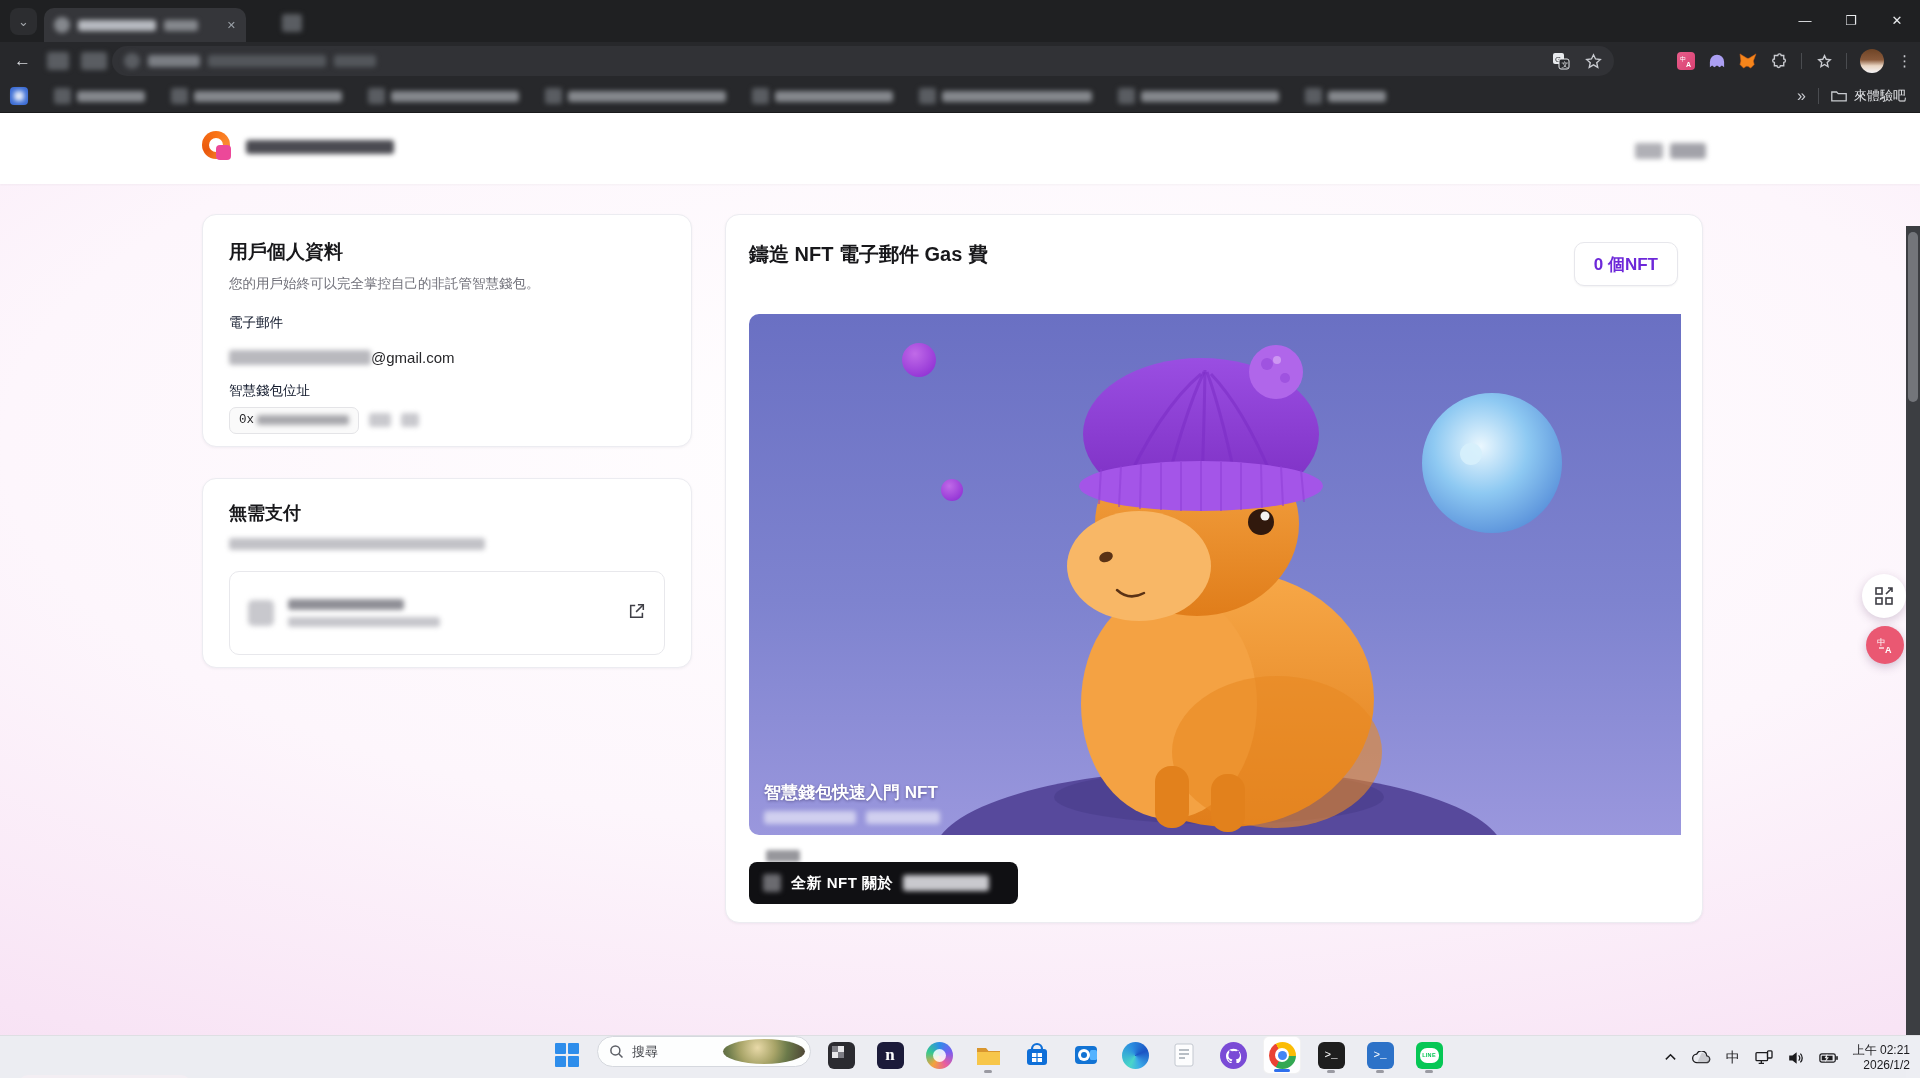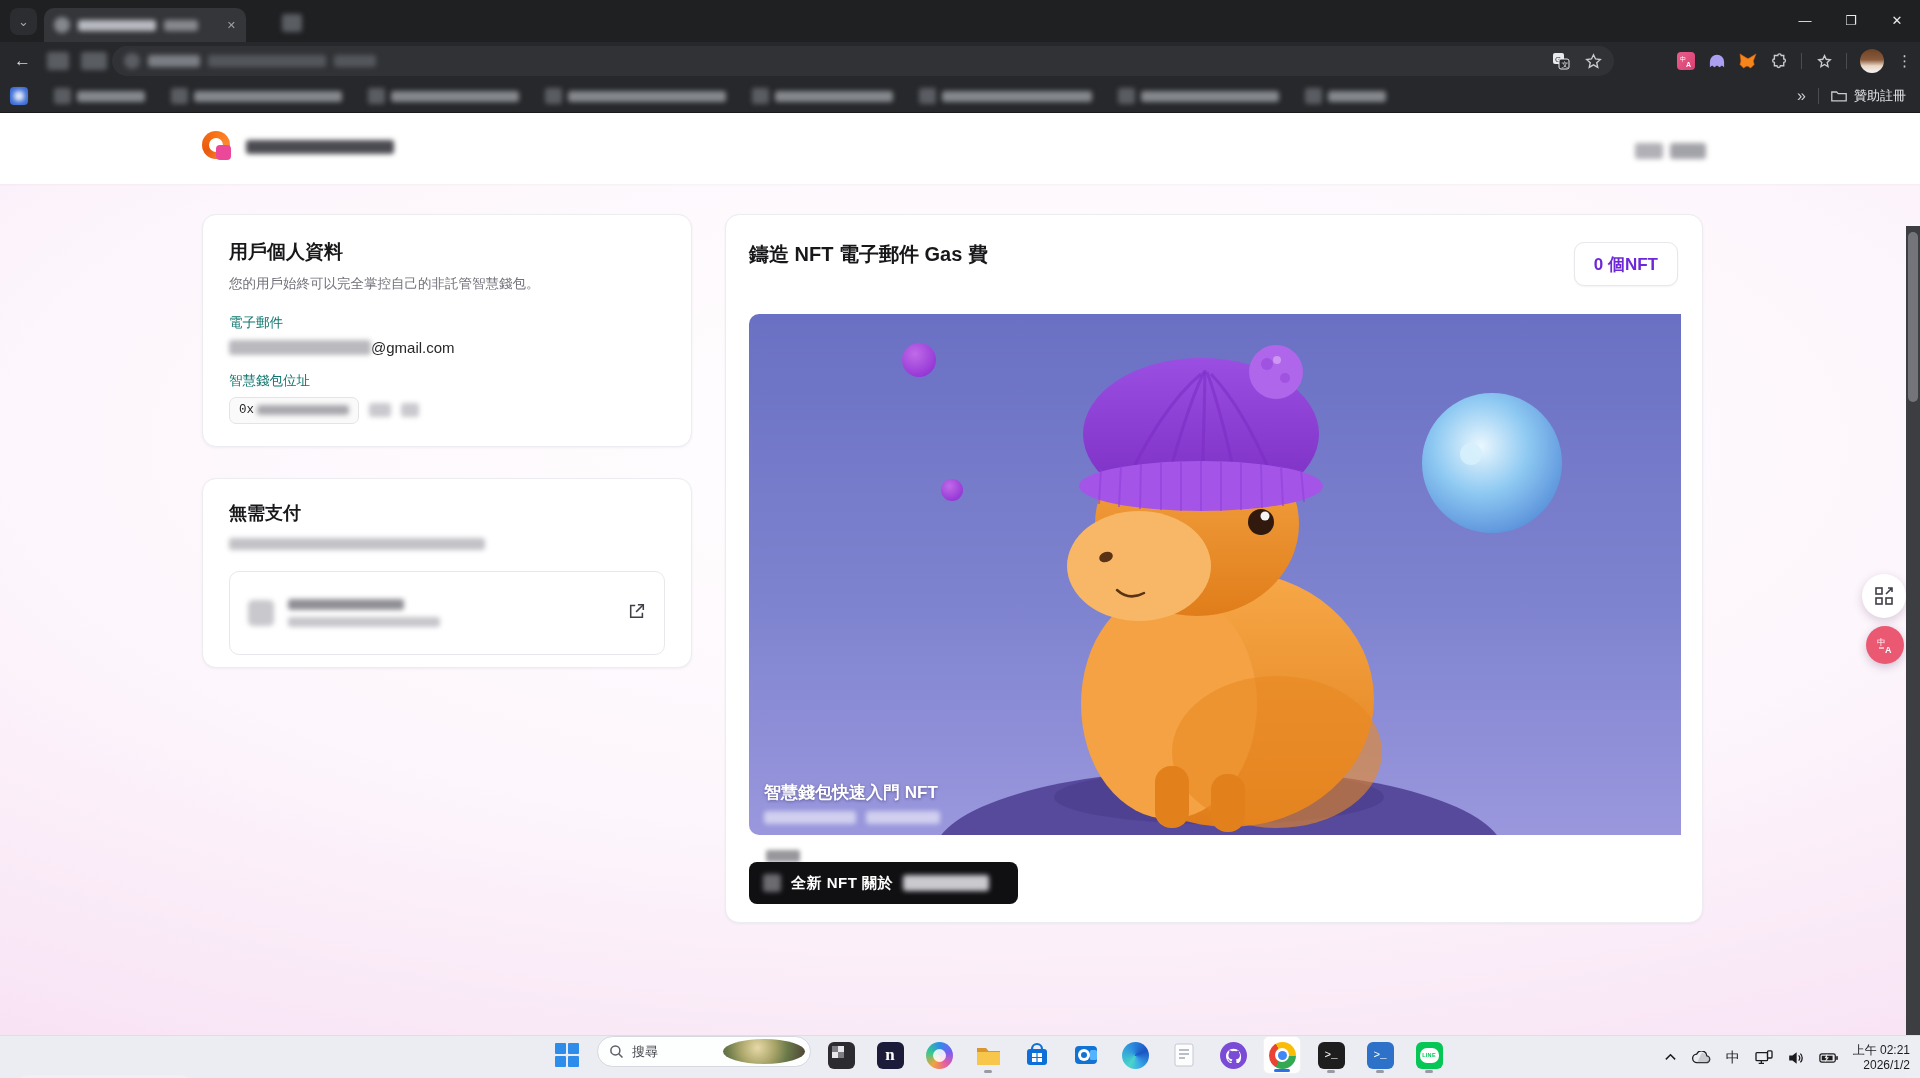--- a/index.html
+++ b/index.html
@@ -57,24 +57,24 @@
     border-radius:50%; background:#fff; }
   .logo .sq { position:absolute; left:14px; top:14px; width:15px; height:15px; border-radius:4px;
     background:#ec4899; }
   .hdr-title-blob { position:absolute; left:246px; top:27px; width:148px; height:14px; background:#4b4b52; }
   .hdr-right { position:absolute; right:214px; top:30px; display:flex; gap:7px; }
 
   .card { position:absolute; background:#fff; border:1px solid #ececf1; border-radius:14px;
     box-shadow:0 1px 3px rgba(16,24,40,.05); }
   .card h2 { font-size:19px; font-weight:700; color:#18181b; }
   .card .sub { font-size:13.5px; color:#71717a; margin-top:9px; line-height:1.45; }
-  .flabel { font-size:13.5px; color:#0f766e; }
+  .flabel { font-size:13.5px; color:#0f172a; }
 
   .profile-card { left:202px; top:101px; width:490px; height:233px; padding:24px 26px; }
-  .email-row { margin-top:7px; display:flex; align-items:center; }
+  .email-row { margin-top:17px; display:flex; align-items:center; }
   .email-row .bb { width:142px; height:15px; }
   .email-suffix { font-size:15px; color:#27272a; }
   .wallet-pill { display:inline-flex; align-items:center; margin-top:7px; height:27px; padding:0 9px;
     border:1px solid #e4e4e7; background:#fafafa; border-radius:7px;
     font-family:"Liberation Mono", monospace; font-size:12.5px; color:#27272a; gap:3px; }
 
   .start-card { left:202px; top:365px; width:490px; height:190px; padding:22px 26px; }
   .start-card h2 { font-size:18px; }
   .start-item { margin-top:17px; border:1px solid #e8e8ec; border-radius:10px; height:84px;
     display:flex; align-items:center; padding:0 18px; gap:14px; background:#fff; }
@@ -276,21 +276,21 @@
         <span class="bb bb-dark" style="width:17px;height:16px;"></span>
         <span class="bb bb-mid" style="width:58px;height:11px;"></span>
       </div>
     <div class="bm-right">
       <span>»</span>
       <span class="sep"></span>
       <span class="allbm">
         <svg class="line-ic" width="16" height="14" viewBox="0 0 20 16">
             <path d="M1 3h6l2 2h10v9H1z"></path>
           </svg>
-        <span>贊助註冊</span>
+        <span>來體驗吧</span>
       </span>
     </div>
   </div>
 
   <div class="page">
 
     <div class="site-header">
       <div class="logo">
         <span class="ring"></span>
         <span class="sq"></span>

